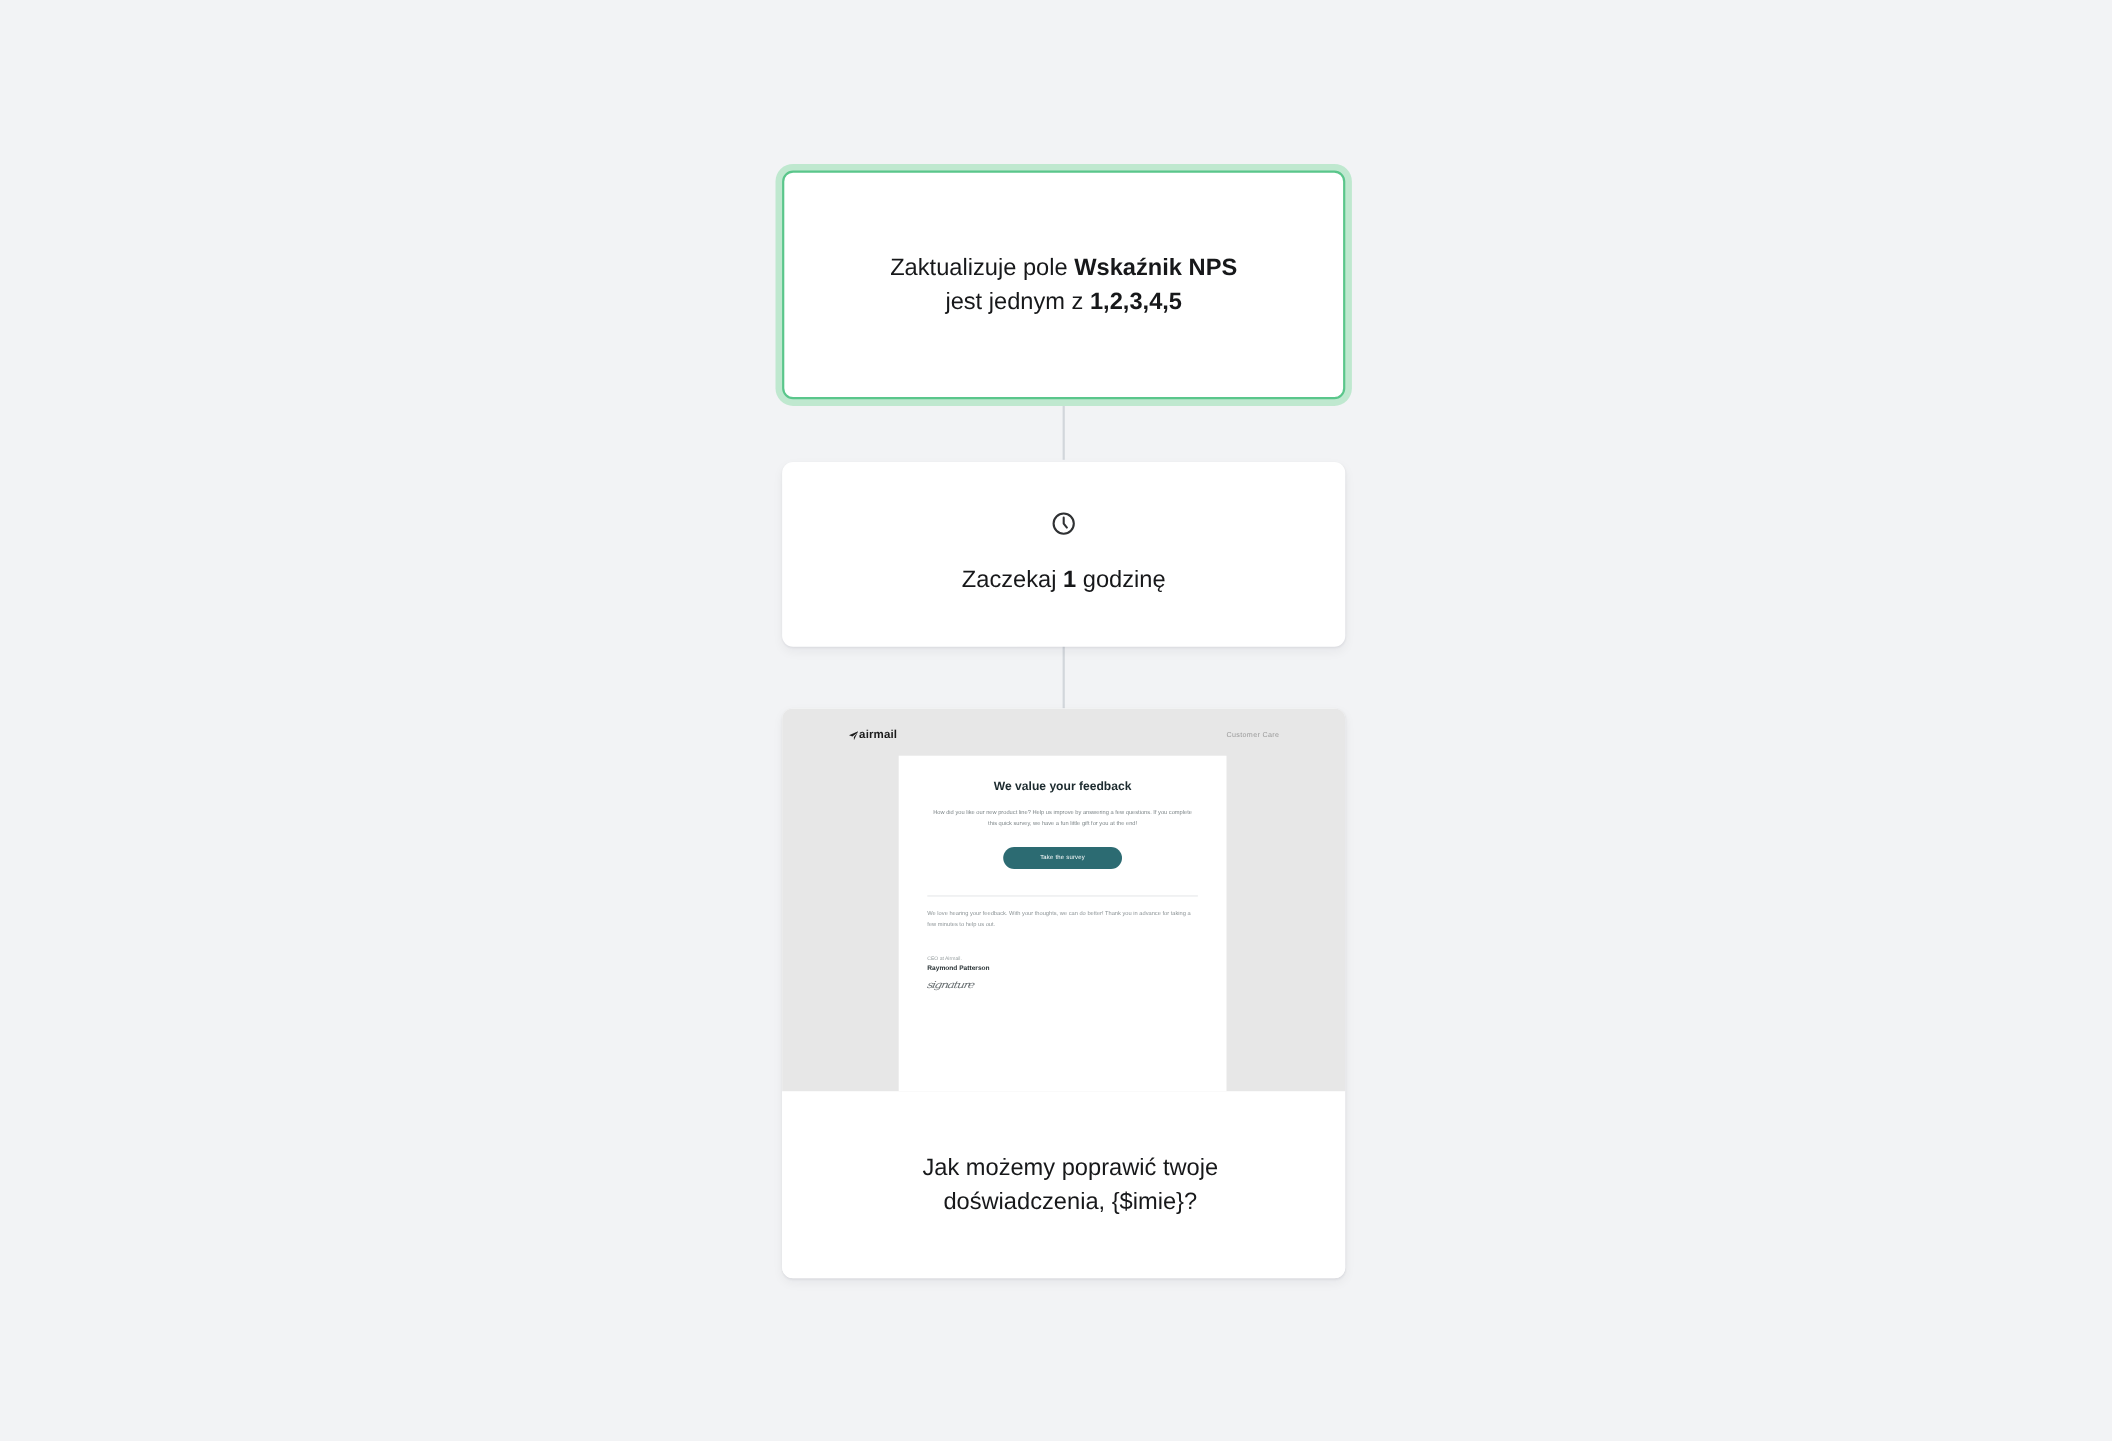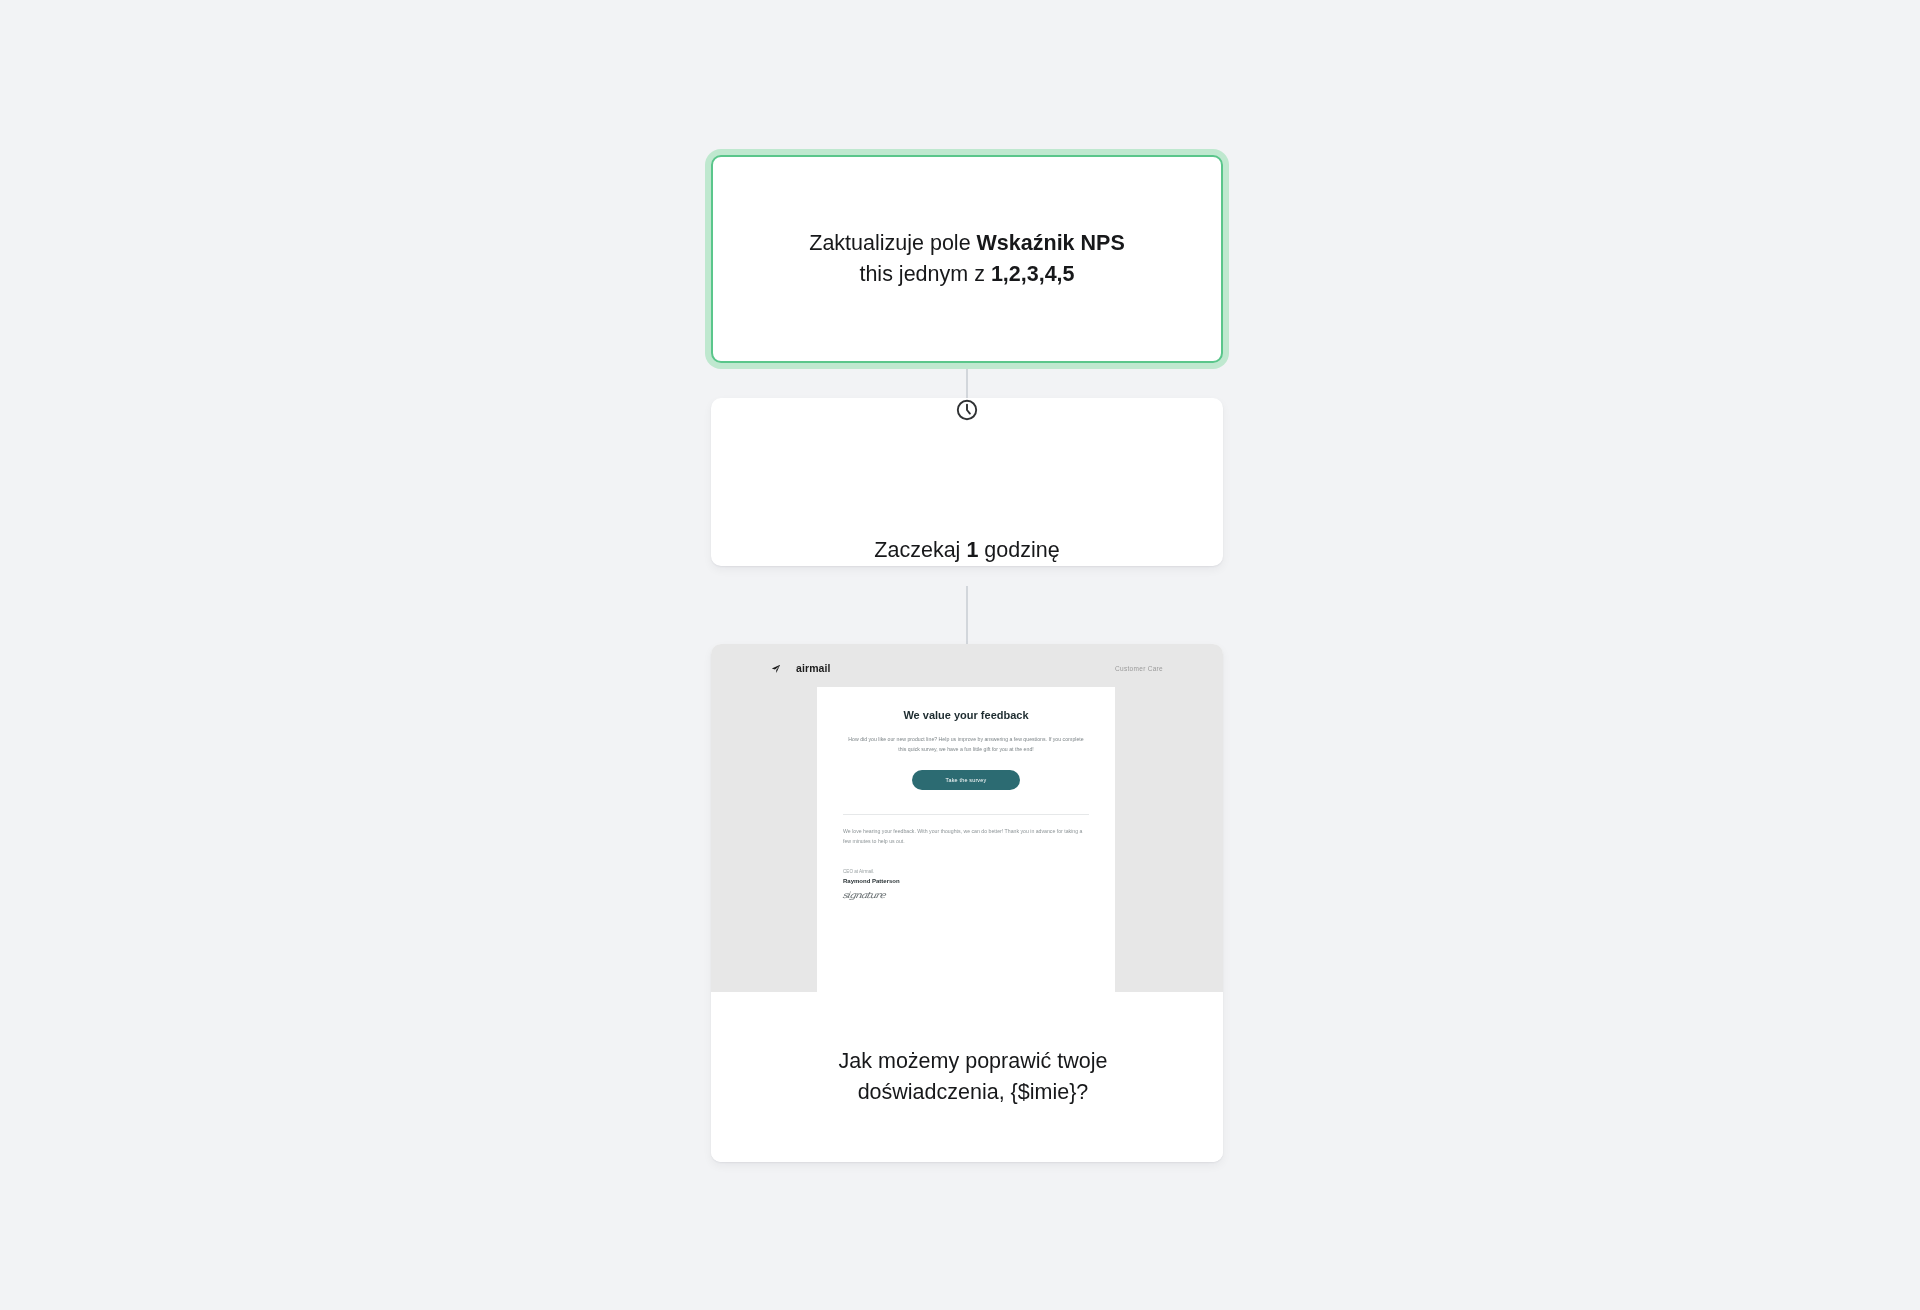--- a/index.html
+++ b/index.html
@@ -53,26 +53,26 @@
     display: flex;
     align-items: center;
     justify-content: center;
   }
   .node-condition .node-text {
     padding: 0 34px;
   }
 
   
   .node-delay {
-    top: 398px;
+    top: 420px;
     height: 168px;
     display: flex;
     flex-direction: column;
     align-items: center;
-    justify-content: space-between;
+    justify-content: center;
   }
   .clock-icon {
     display: block;
     margin-bottom: 24px;
     line-height: 0;
   }
 
   
   .node-email {
     top: 644px;
@@ -90,21 +90,21 @@
     display: flex;
     align-items: center;
     justify-content: space-between;
     padding: 14px 60px 0 60px;
     height: 34px;
     box-sizing: border-box;
   }
   .email-brand {
     display: flex;
     align-items: flex-end;
-    gap: 15px;
+    gap: 0;
     color: #1c1c1c;
     font-size: 10.5px;
     font-weight: 700;
     letter-spacing: .1px;
   }
   .email-brand svg { display:block; }
   .email-customer-care {
     color: #9a9a9a;
     font-size: 6.5px;
     letter-spacing: .3px;
@@ -204,21 +204,21 @@
 
 <div class="flow-canvas">
 
   <div class="connector connector-1"></div>
 
   <div class="connector connector-2"></div>
 
   <div class="node node-condition">
     <div class="node-text">
       <span>Zaktualizuje pole </span><b>Wskaźnik NPS</b><br>
-      <span>this jednym z </span><b>1,2,3,4,5</b>
+      <span>jest jednym z </span><b>1,2,3,4,5</b>
     </div>
   </div>
 
   <div class="node node-delay">
     <span class="clock-icon">
       <svg width="24" height="24" viewBox="0 0 24 24" fill="none" stroke="#2f3133" stroke-width="1.9" stroke-linecap="round" stroke-linejoin="round">
         <circle cx="12" cy="12" r="9.2"></circle>
         <polyline points="12,6.6 12,12 14.9,15.6"></polyline>
       </svg>
     </span>

